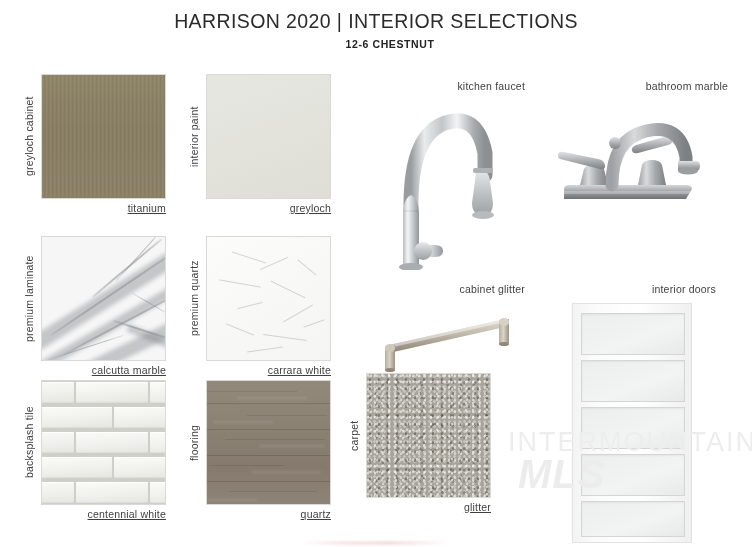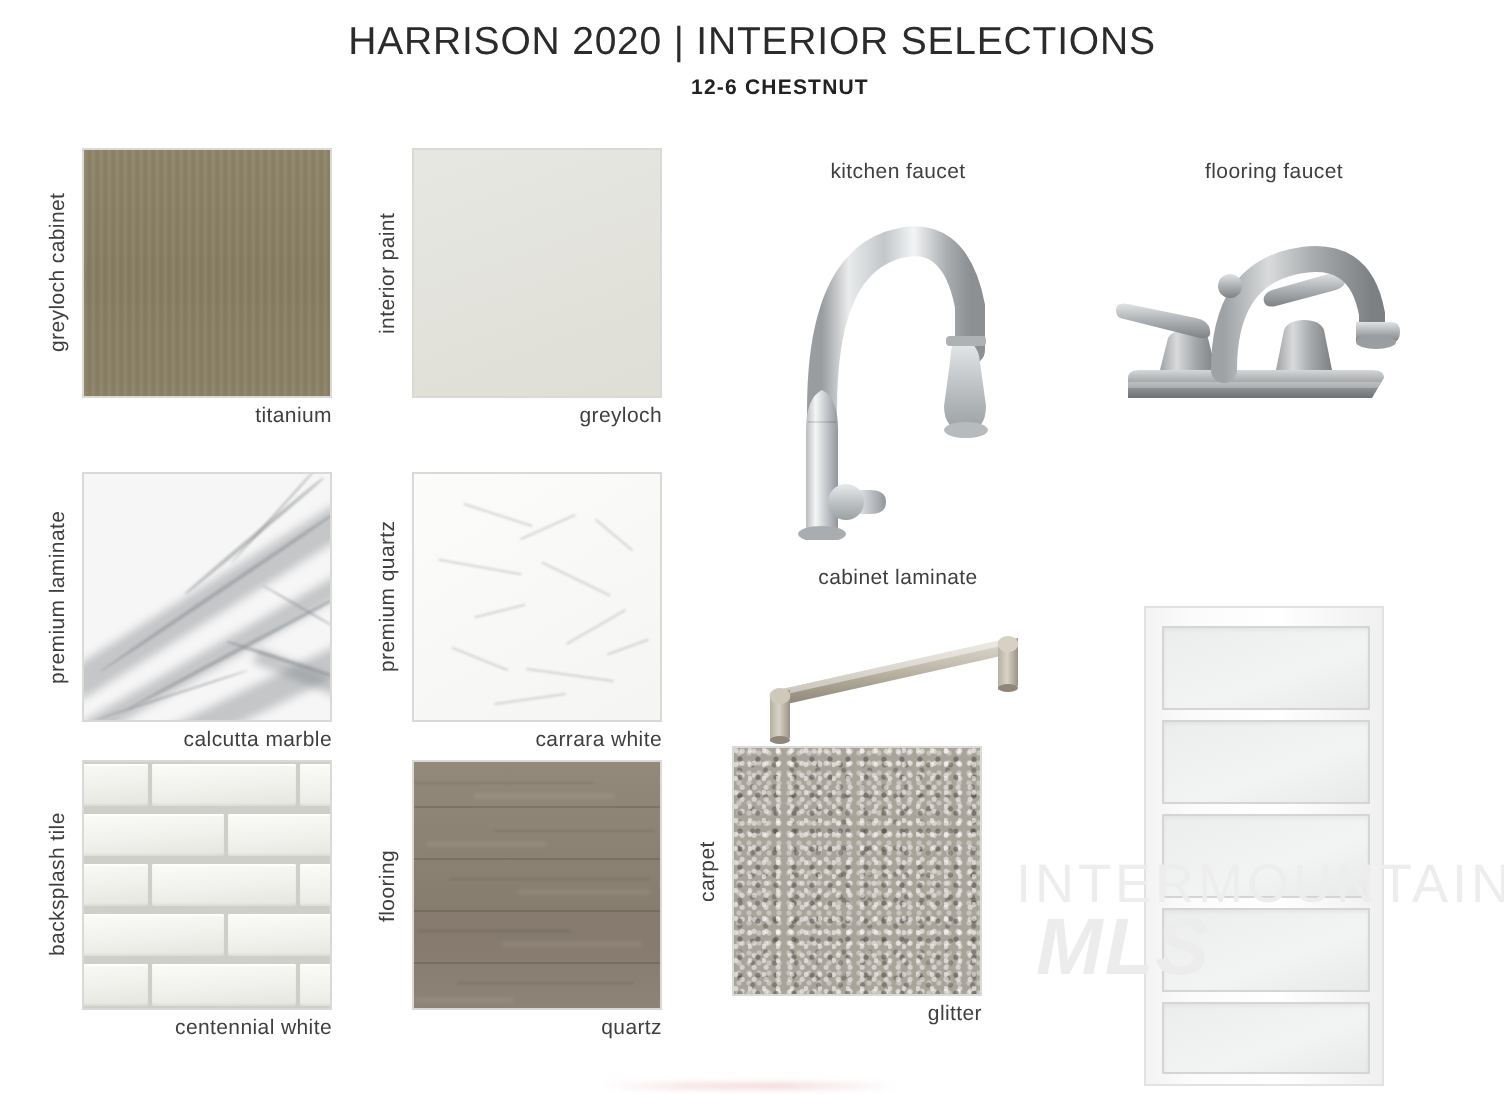--- a/index.html
+++ b/index.html
@@ -36,27 +36,27 @@
   .side-label {
     position:absolute; left:0px; top:0; height:125px;
     width:16px;
     display:flex; align-items:flex-end; justify-content:center;
     font-size:10.5px; color:#3f3f3f; letter-spacing:0.2px;
     writing-mode: vertical-rl; transform: rotate(180deg);
     white-space:nowrap;
   }
   .cap {
     position:absolute; left:22px; top:128px; width:125px;
-    text-align:right; font-size:10.5px; color:#3f3f3f; letter-spacing:0.2px;
+    text-align:right; font-size:10.5px; color:#3f3f3f; letter-spacing:0.2px;text-decoration:underline;
   }
 
   
   .prod { position:absolute; }
   .prod-label {
-    position:absolute; width:100%; text-align:center; top:0;
+    position:absolute; width:100%; text-align:right; top:0;
     font-size:10.5px; color:#3f3f3f; letter-spacing:0.2px;
   }
 
   
   .tex-solid-cabinet {
     width:100%; height:100%;
     background:
       repeating-linear-gradient(90deg,
         rgba(255,255,255,0.05) 0px, rgba(255,255,255,0.05) 1px,
         rgba(0,0,0,0.035) 2px, rgba(0,0,0,0.0) 4px),
@@ -223,21 +223,21 @@
 
       <path d="M58 107 L58 148" stroke="url(#chr2)" stroke-width="6" stroke-linecap="round" fill="none"></path>
       <path d="M46 150 L62 150 Q70 150 70 156 Q70 162 62 162 L46 162 Z" fill="url(#chr2)"></path>
       <circle cx="50" cy="156" r="9" fill="url(#chr3)"></circle>
 
       <path d="M31 116 L45 116" stroke="rgba(0,0,0,0.14)" stroke-width="0.8"></path>
     </svg>
   </div>
 
   <div class="prod" style="left:546px; top:80px; width:182px; height:130px;">
-    <div class="prod-label">flooring faucet</div>
+    <div class="prod-label">bathroom marble</div>
     <svg width="182" height="115" style="position:absolute; top:15px; left:0;">
       <defs>
         <linearGradient id="nk" x1="0" y1="0" x2="0" y2="1">
           <stop offset="0%" stop-color="#d4d6d7"></stop>
           <stop offset="35%" stop-color="#aeb1b3"></stop>
           <stop offset="70%" stop-color="#888c8e"></stop>
           <stop offset="100%" stop-color="#6e7174"></stop>
         </linearGradient>
         <linearGradient id="nk2" x1="0" y1="0" x2="1" y2="0">
           <stop offset="0%" stop-color="#9fa2a5"></stop>
@@ -306,21 +306,21 @@
         <div class="q" style="left:56px; top:100px; width:44px; height:1px; transform:rotate(8deg);"></div>
         <div class="q" style="left:88px; top:30px; width:24px; height:1px; transform:rotate(40deg);"></div>
         <div class="q" style="left:96px; top:86px; width:22px; height:1px; transform:rotate(-20deg);"></div>
         <div class="q" style="left:40px; top:112px; width:36px; height:1px; transform:rotate(-8deg);"></div>
       </div>
     </div>
     <div class="cap">carrara white</div>
   </div>
 
   <div class="prod" style="left:373px; top:283px; width:152px; height:90px;">
-    <div class="prod-label">cabinet laminate</div>
+    <div class="prod-label">cabinet glitter</div>
     <svg width="152" height="70" style="position:absolute; top:20px; left:0;">
       <defs>
         <linearGradient id="bp" x1="0" y1="0" x2="0" y2="1">
           <stop offset="0%" stop-color="#e0dcd2"></stop>
           <stop offset="38%" stop-color="#c5bfb1"></stop>
           <stop offset="75%" stop-color="#a39c8d"></stop>
           <stop offset="100%" stop-color="#8d8678"></stop>
         </linearGradient>
         <linearGradient id="bp2" x1="0" y1="0" x2="1" y2="0">
           <stop offset="0%" stop-color="#b6b0a1"></stop>
@@ -337,20 +337,21 @@
 
       <path d="M126 18 L136 16 L136 40 L126 42 Z" fill="url(#bp2)"></path>
       <ellipse cx="131" cy="41" rx="5" ry="2" fill="#8f8879"></ellipse>
 
       <ellipse cx="17" cy="45" rx="5.2" ry="4" fill="#cfc9bb"></ellipse>
       <ellipse cx="131" cy="19" rx="5.2" ry="4" fill="#d6d1c4"></ellipse>
     </svg>
   </div>
 
   <div class="prod" style="left:546px; top:283px; width:170px; height:260px;">
+    <div class="prod-label">interior doors</div>
     <div class="door-body" style="left:26px; top:20px; width:120px; height:240px;">
       <div class="door-panel" style="left:8px;  top:9px;   width:104px; height:42px;"></div>
       <div class="door-panel" style="left:8px;  top:56px;  width:104px; height:42px;"></div>
       <div class="door-panel" style="left:8px;  top:103px; width:104px; height:42px;"></div>
       <div class="door-panel" style="left:8px;  top:150px; width:104px; height:42px;"></div>
       <div class="door-panel" style="left:8px;  top:197px; width:104px; height:36px;"></div>
     </div>
   </div>
 
   <div class="item" style="left:19px; top:380px; width:150px;">

